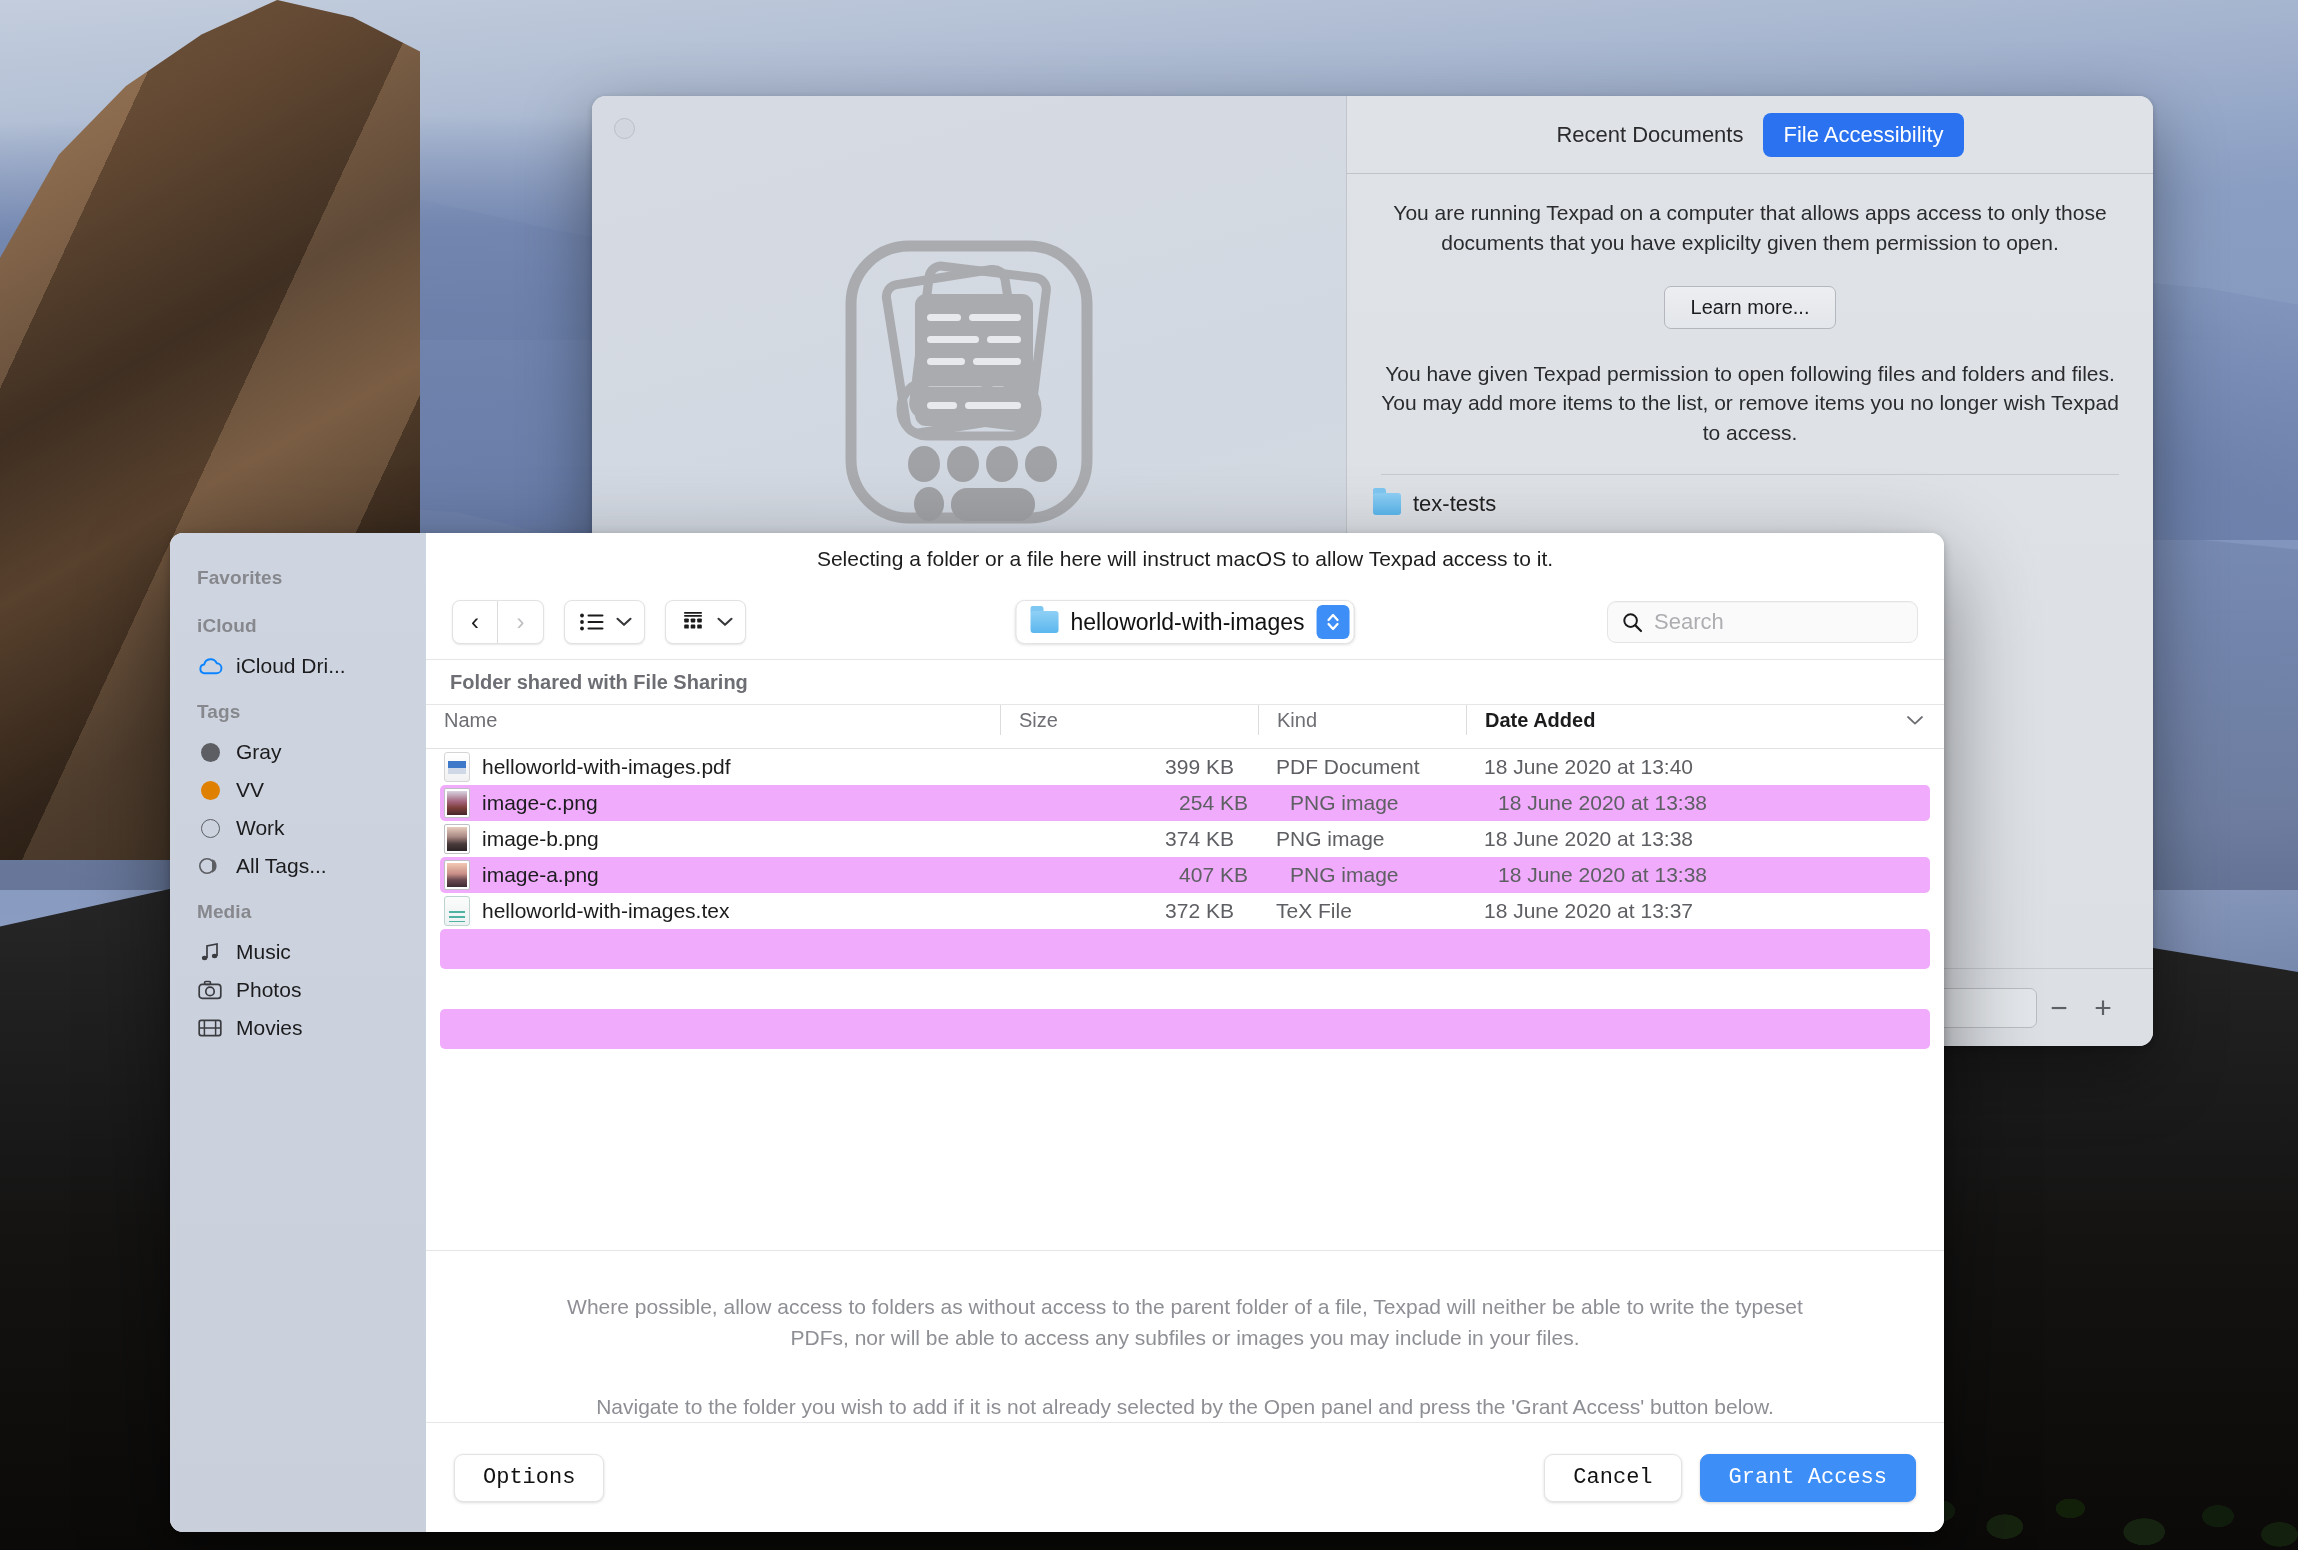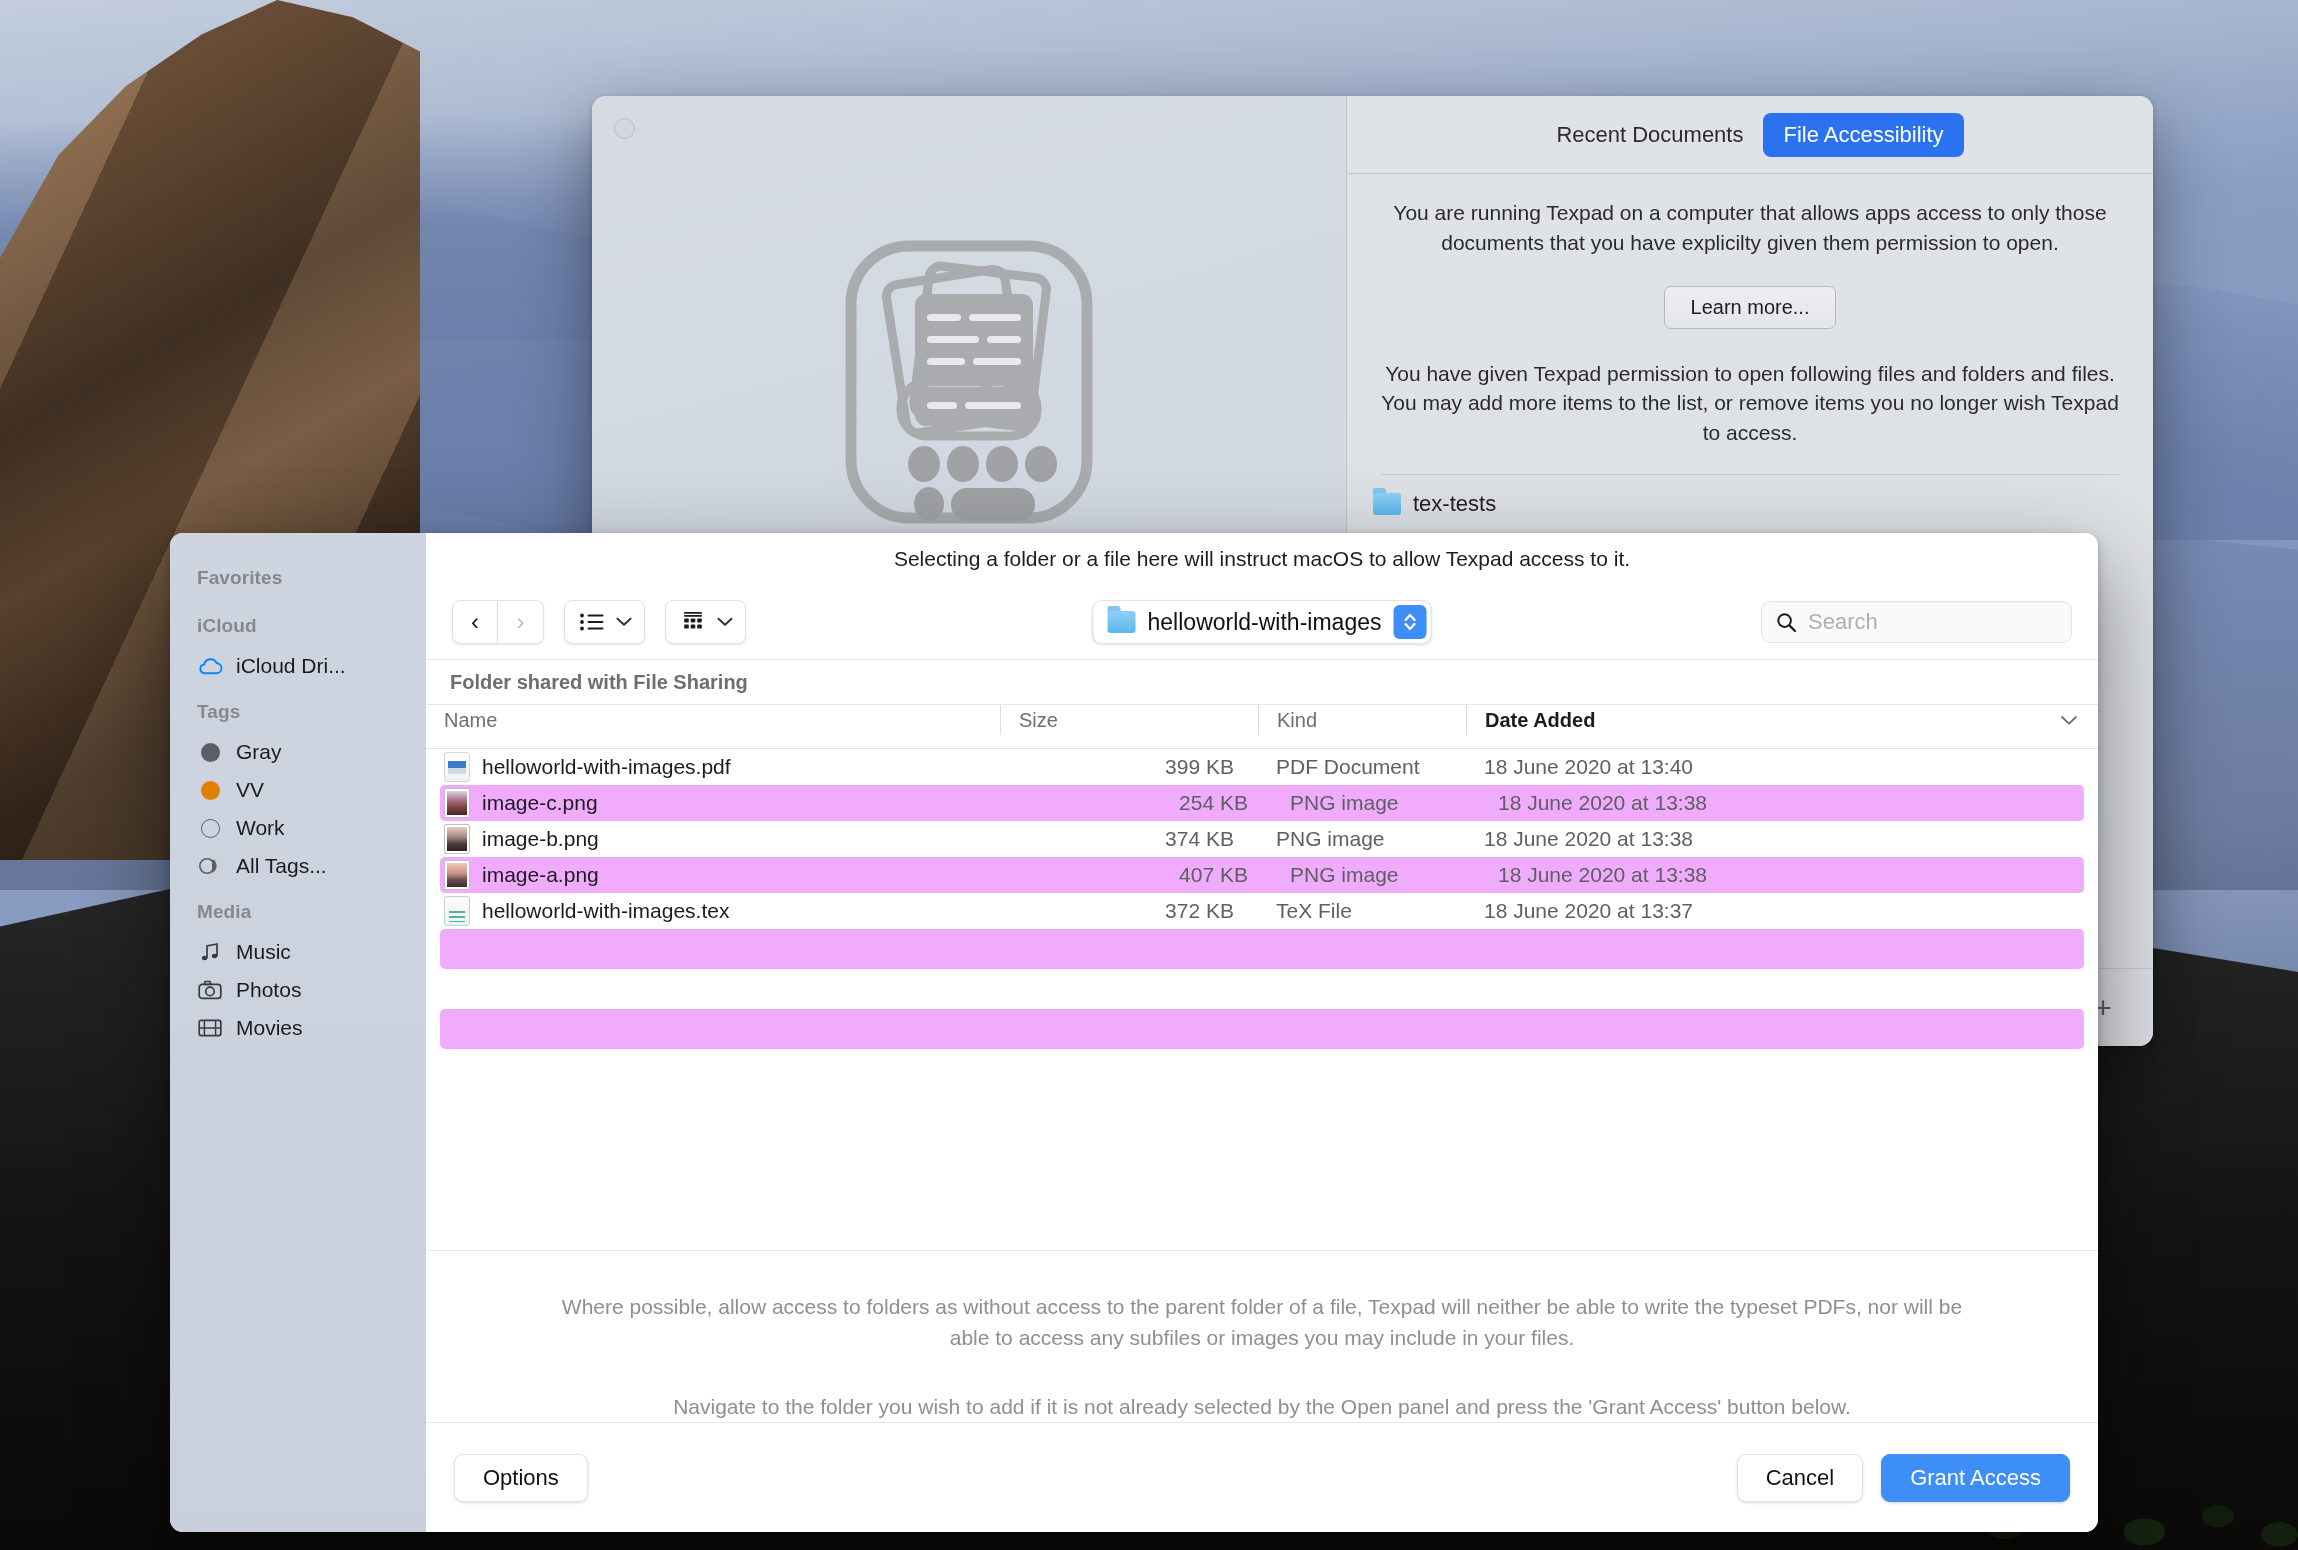--- a/index.html
+++ b/index.html
@@ -133,21 +133,21 @@
     border-top: 1px solid #c4c8ce;
   }
   #fa-field {
     flex: 1; height: 40px; border-radius: 7px;
     border: 1px solid #b9bdc3; background: rgba(255,255,255,.22);
   }
   .pm-btn { width: 44px; text-align: center; font-size: 30px; color: #5d6064; line-height: 1; }
 
   
   #open-panel {
-    position: absolute; left: 170px; top: 533px; width: 1928px; height: 999px;
+    position: absolute; left: 170px; top: 533px; width: 1774px; height: 999px;
     border-radius: 13px; overflow: hidden;
     box-shadow: 0 34px 90px rgba(0,0,0,.45), 0 3px 10px rgba(0,0,0,.25);
     background: #fff;
     display: flex;
   }
   #op-sidebar {
     width: 256px; flex: 0 0 256px;
     background: linear-gradient(180deg, #cfd5e0 0%, #ccd2de 35%, #c9cfdb 100%);
     padding: 18px 0 0;
     color: #1d1d1f;
@@ -238,20 +238,21 @@
 
   #op-note {
     padding: 40px 120px 0; text-align: center;
     font-size: 21px; line-height: 1.48; color: #8d8f94;
     border-top: 1px solid #e6e6e8;
   }
   #op-note p + p { margin-top: 38px; }
   #op-actions {
     height: 110px; display: flex; align-items: center; padding: 0 28px;
     border-top: 1px solid #e6e6e8;
+    font-family: Liberation Mono, monospace;
   }
   .btn {
     height: 48px; padding: 0 28px; border-radius: 9px; font-size: 22px;
     display: inline-flex; align-items: center; justify-content: center;
     background: #fff; color: #111; border: 1px solid #e3e3e5;
     box-shadow: 0 1px 3px rgba(0,0,0,.14);
   }
   .btn.primary { background: #3d8ef7; color: #fff; border-color: #3d8ef7; box-shadow: 0 1px 3px rgba(0,0,0,.18); }
   #op-actions .right { margin-left: auto; display: flex; gap: 18px; }
 

